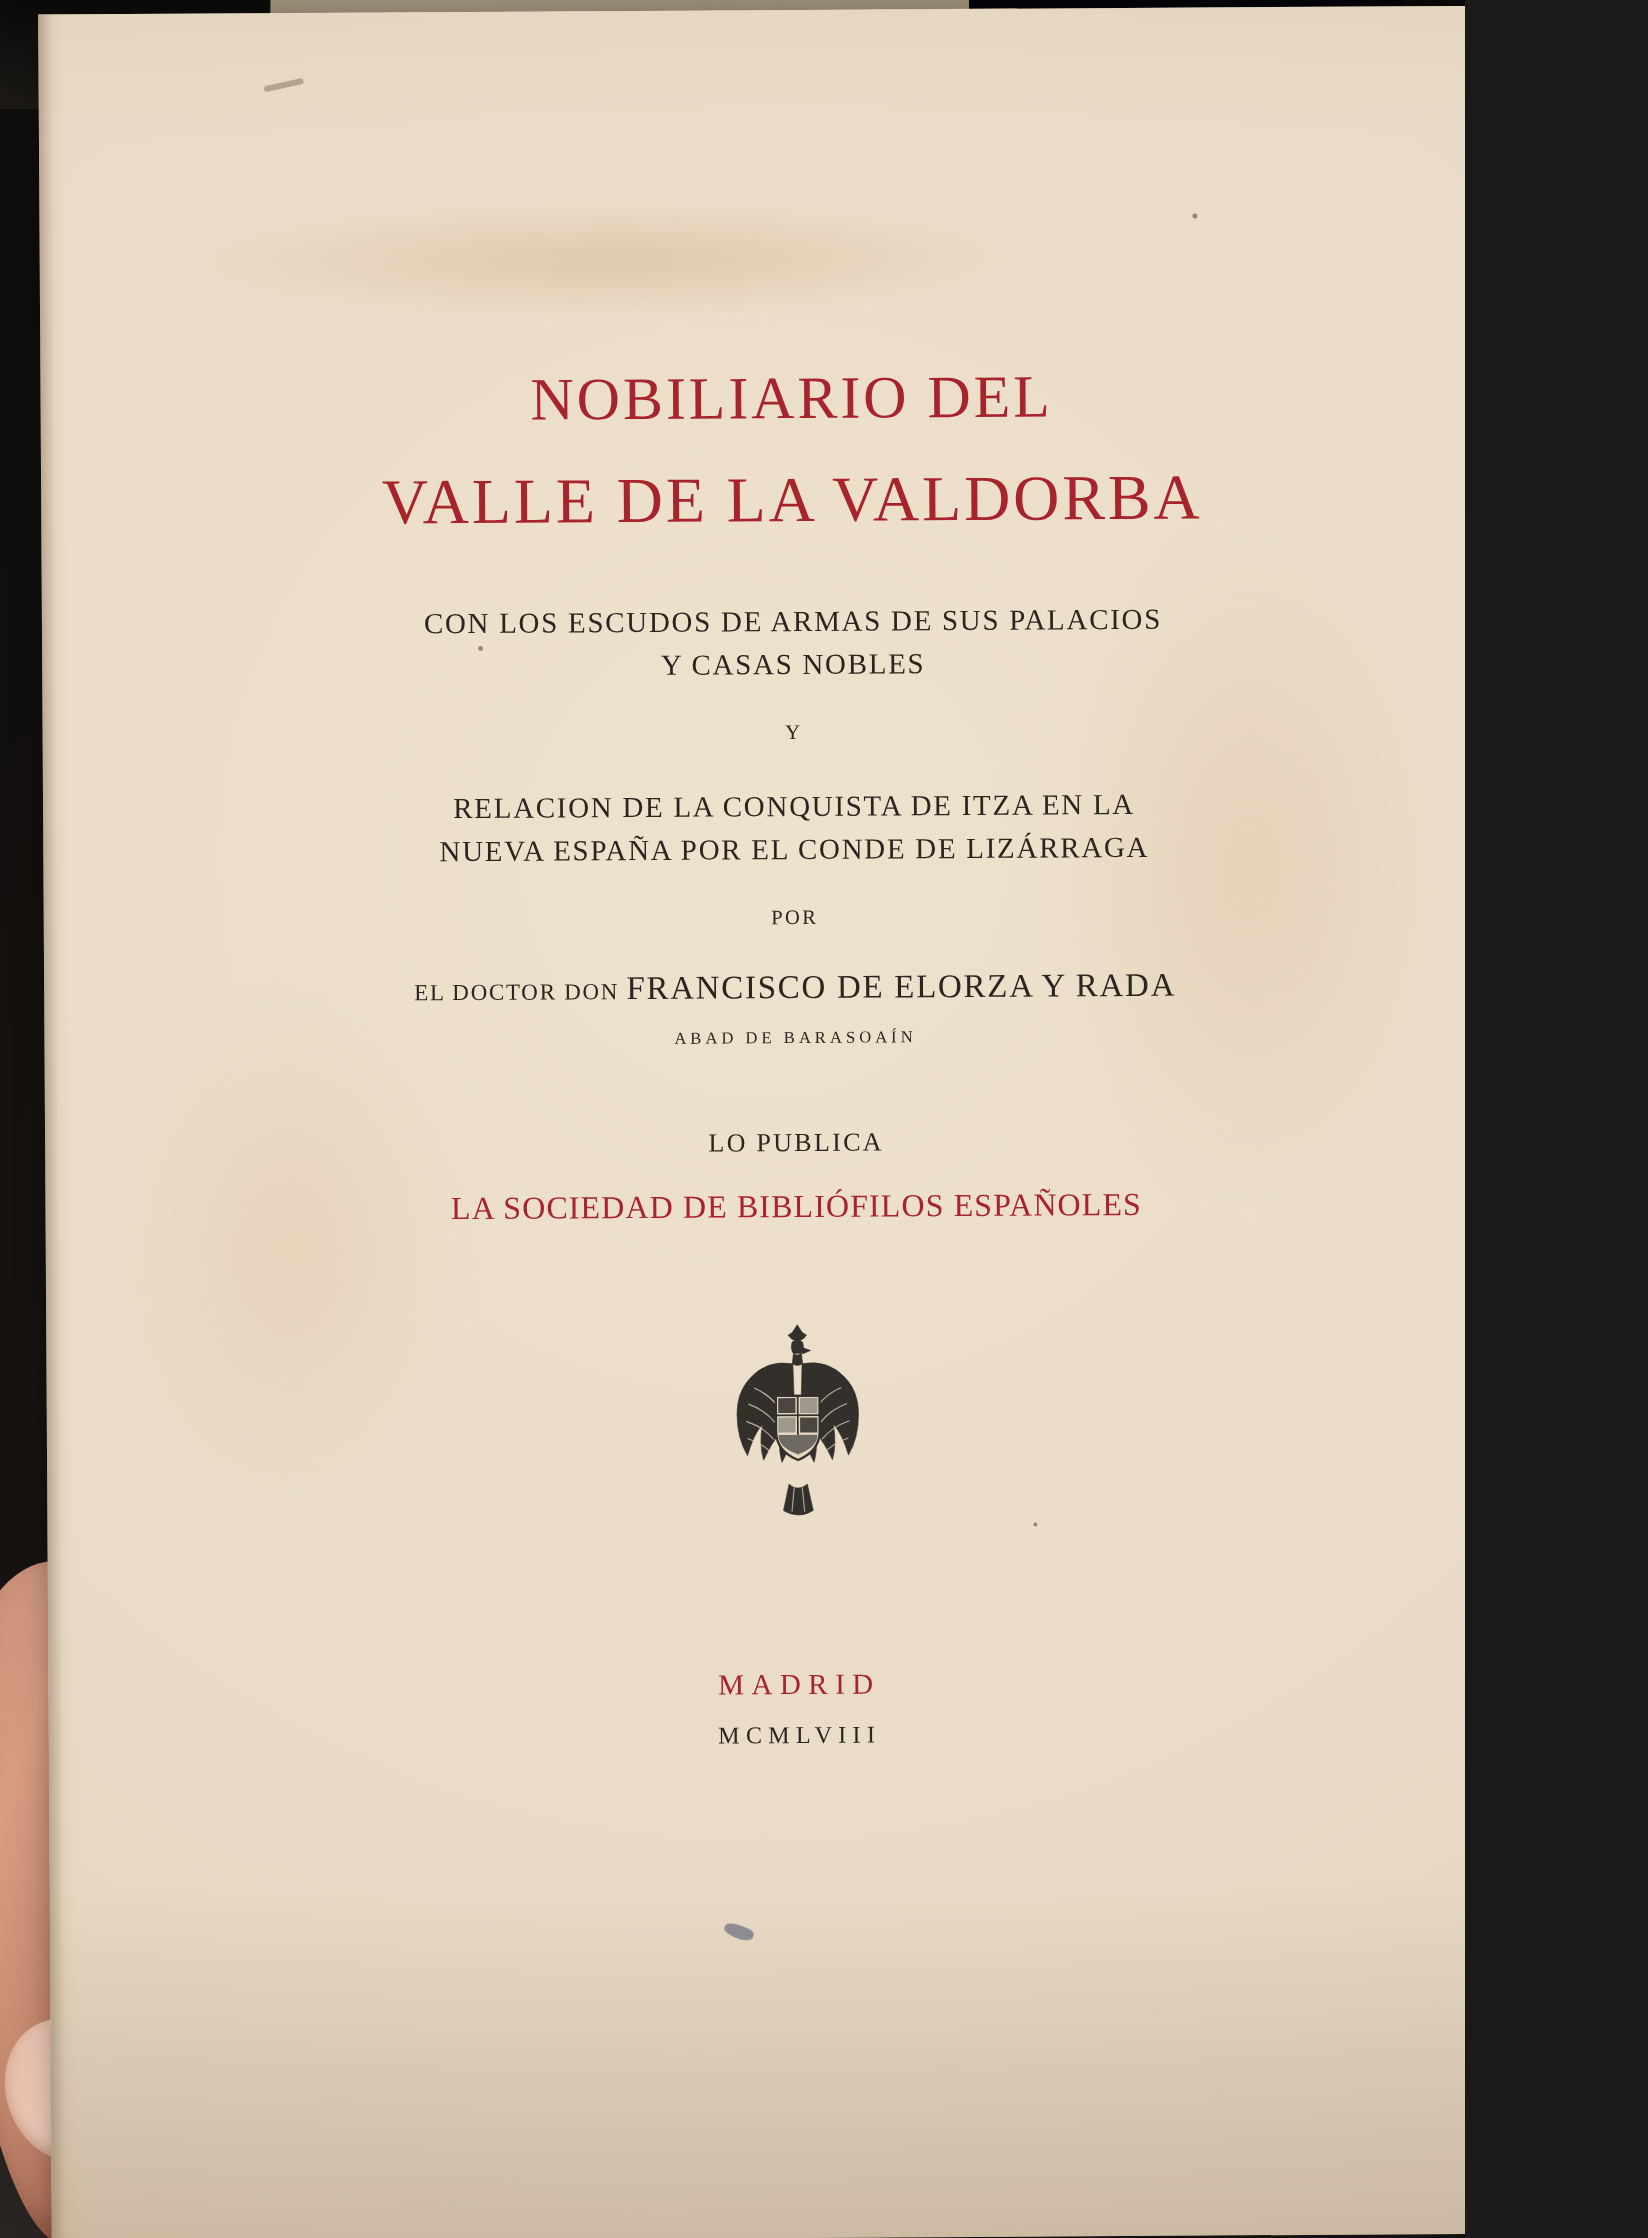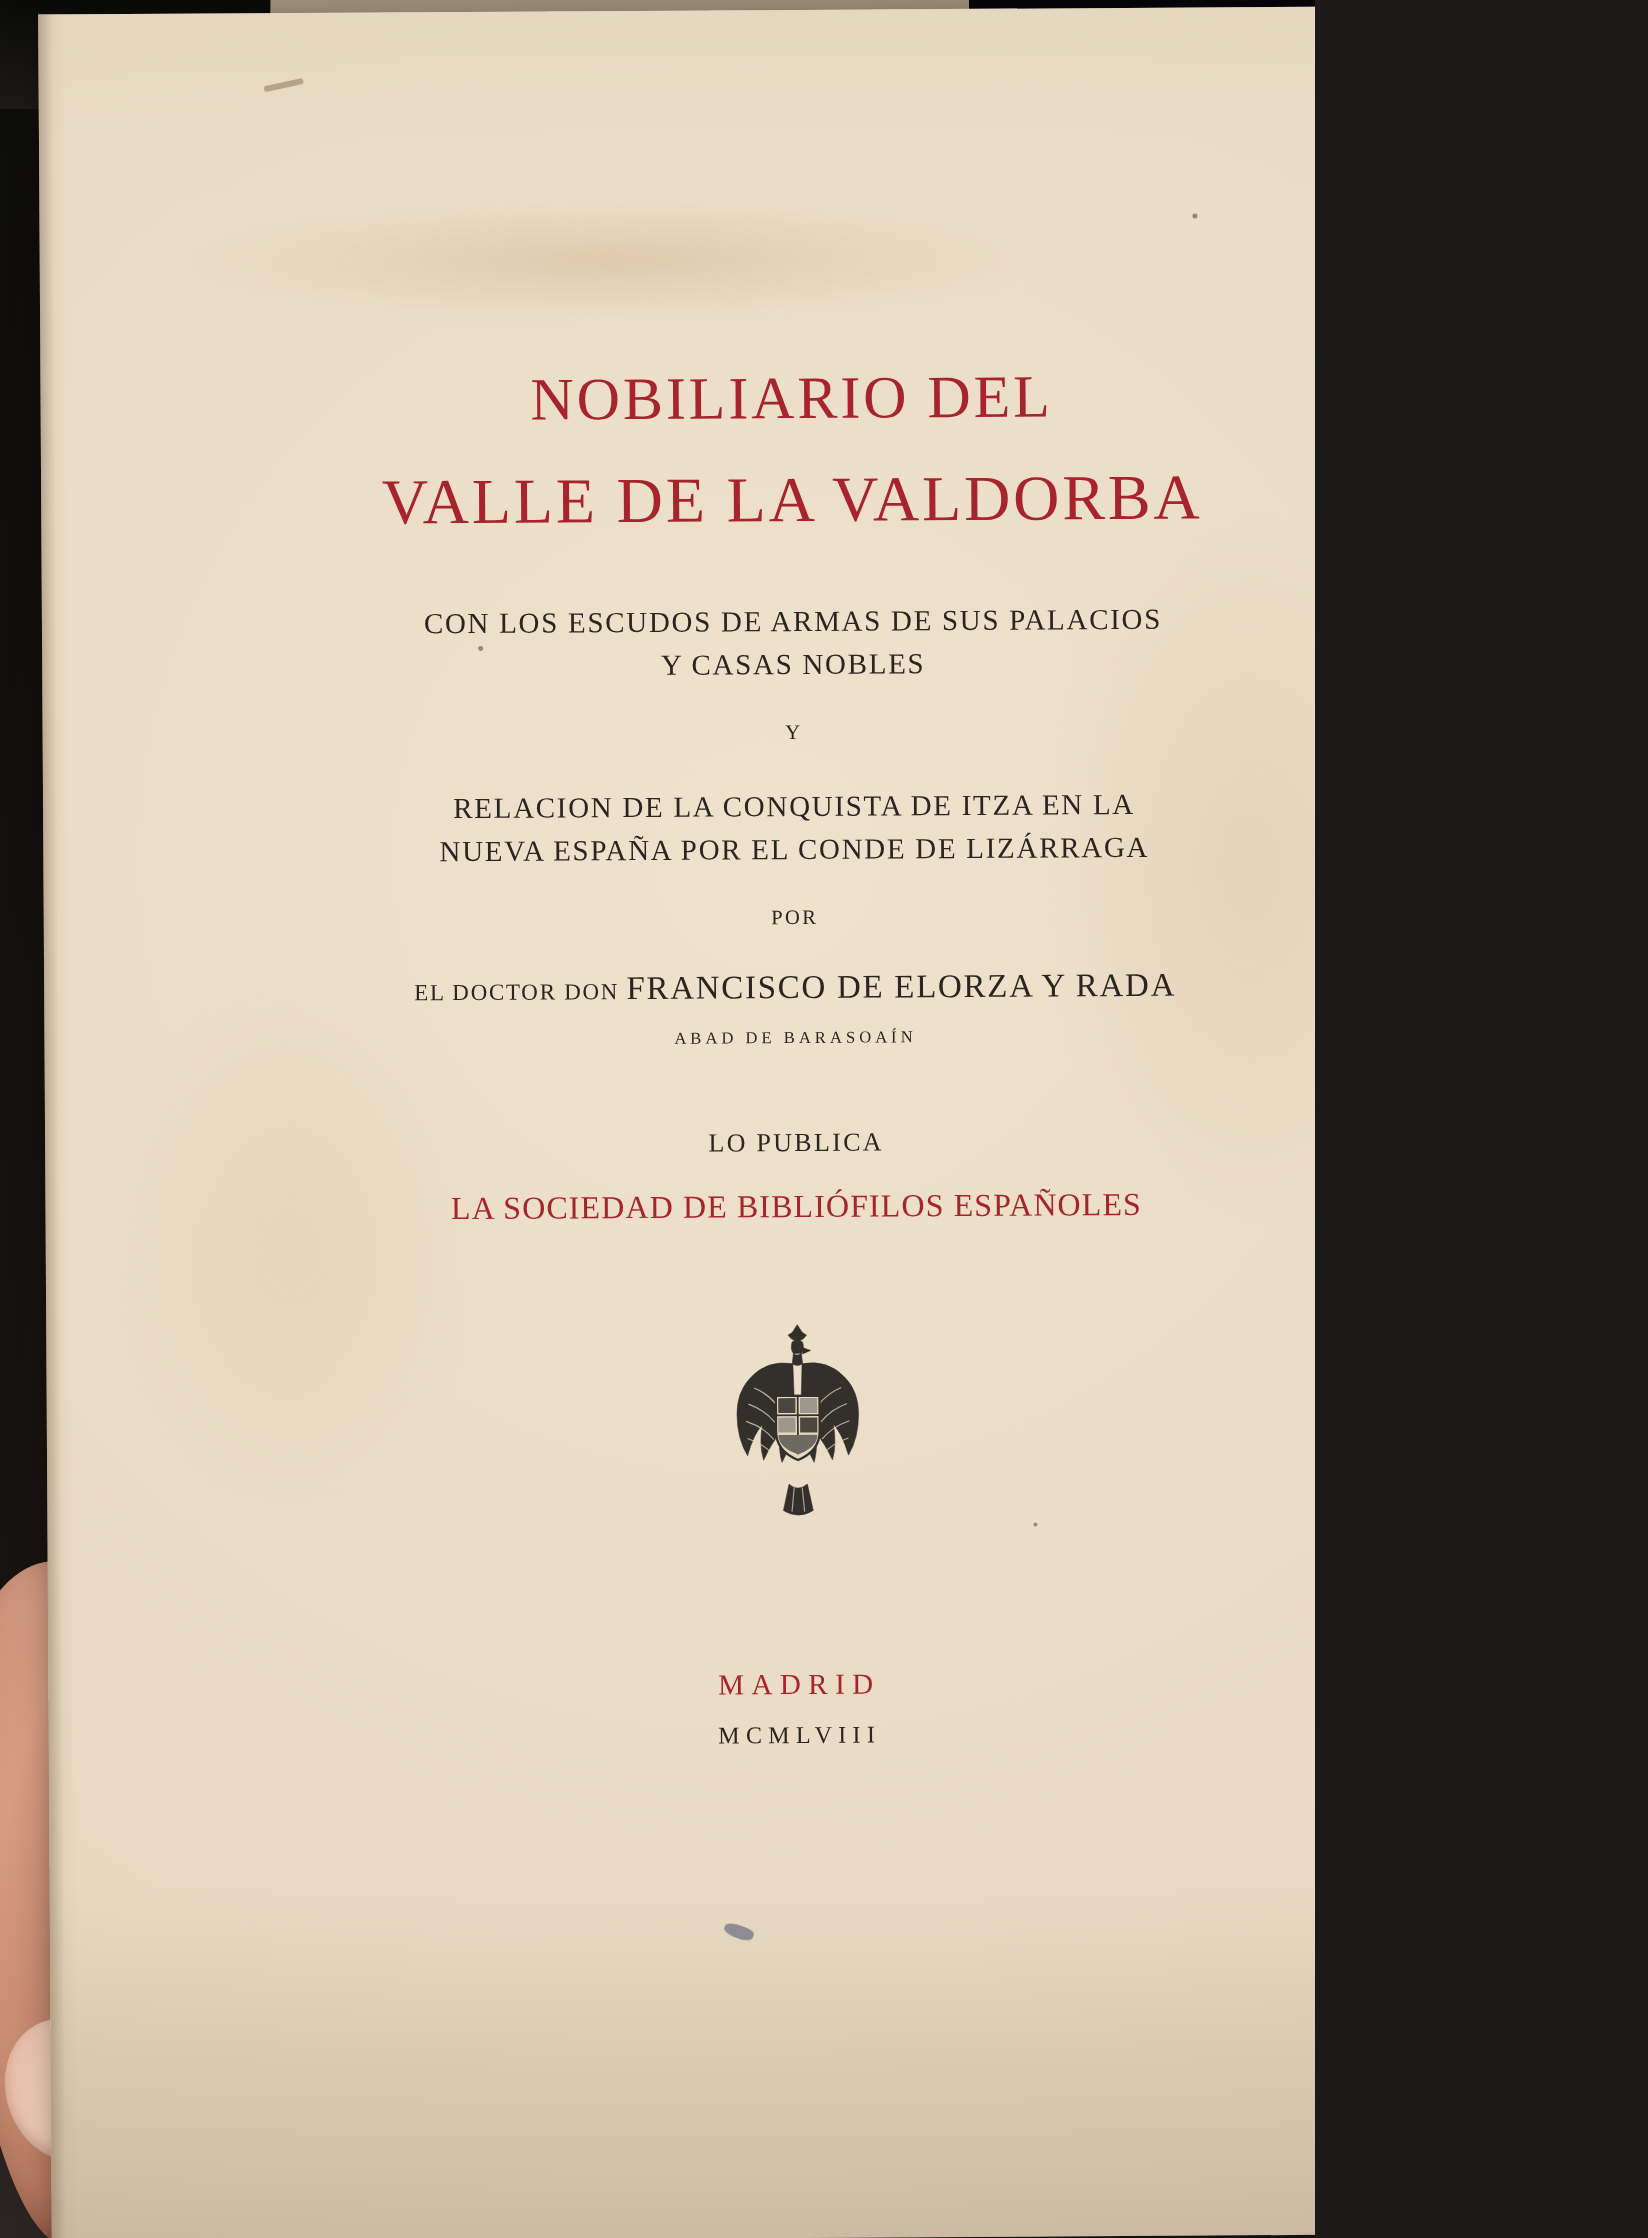--- a/index.html
+++ b/index.html
@@ -9,21 +9,21 @@
   }
   body {
     width: 1649px;
     height: 2239px;
     overflow: hidden;
     font-family: "Liberation Serif", serif;
   }
 
   #scene {
     position: relative;
-    width: 1315px;
+    width: 1465px;
     height: 2239px;
     overflow: hidden;
     background: #a16207;
   }
 
   
   .bg-desk {
     position: absolute;
     inset: 0;
     background:

